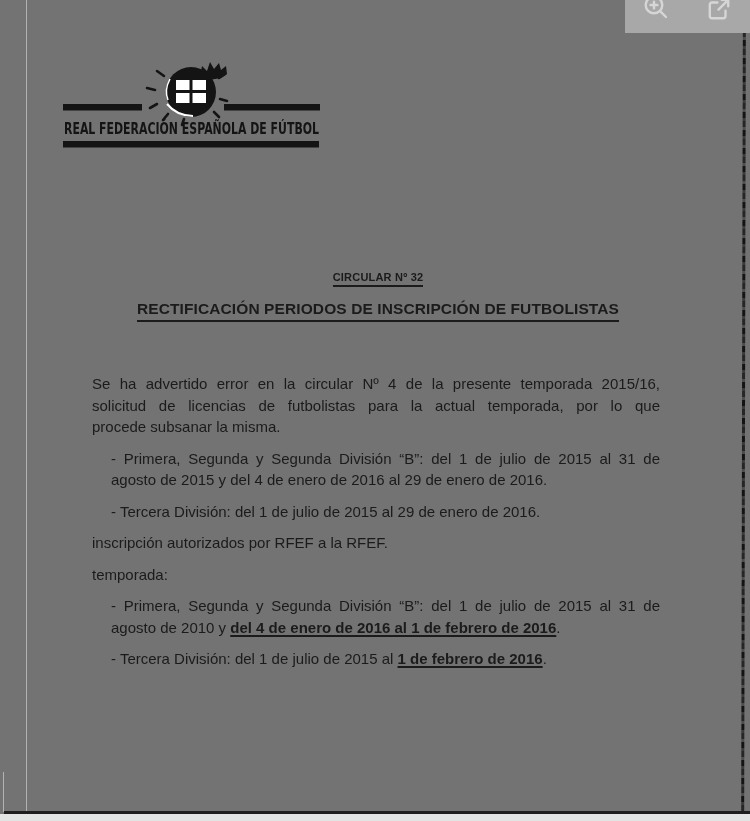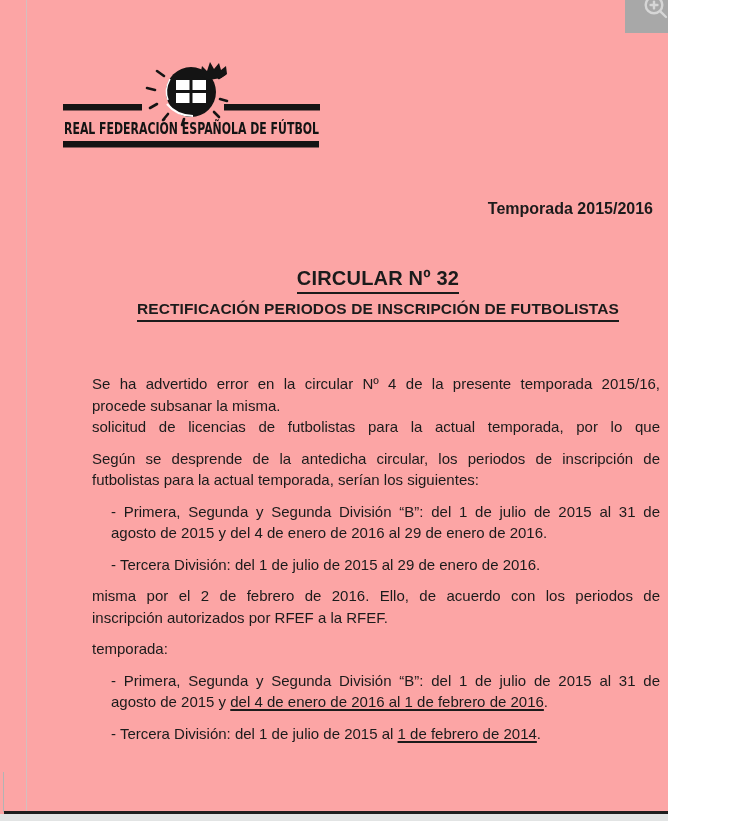--- a/index.html
+++ b/index.html
@@ -1,21 +1,21 @@
 <!DOCTYPE html>
 <html><head>
 <meta charset="utf-8">
 <style>
   * { margin: 0; padding: 0; box-sizing: border-box; }
   html, body { background: #ffffff; }
   .screen {
     position: relative;
-    width: 668px;
+    width: 750px;
     height: 821px;
-    background: #fca5a5;
+    background: #737373;
     overflow: hidden;
     font-family: "Liberation Sans", "DejaVu Sans", sans-serif;
     color: #1b1b1b;
   }
 
   
   .toolbar {
     position: absolute;
     left: 625px; top: 0;
     width: 125px; height: 33px;
@@ -76,34 +76,34 @@
   }
   .h-row { position: absolute; left: 92px; width: 572px; text-align: center; }
   .h-title { top: 267px; }
   .h-subtitle { top: 300px; }
   .h-underline {
     display: inline-block;
     font-weight: bold;
     border-bottom: 2px solid #1b1b1b;
     padding-bottom: 2px;
   }
-  .h-title .h-underline { font-size: 20px; letter-spacing: .2px; }
+  .h-title .h-underline { font-size: 11px; letter-spacing: .2px; }
   .h-subtitle .h-underline { font-size: 15.5px; letter-spacing: .1px; }
 
   
   .doc {
     position: absolute; left: 92px; top: 373px; width: 568px;
     font-size: 15px; line-height: 21.5px;
   }
   .para { margin: 0 0 10px 0; }
   .para.bullet { padding-left: 19px; }
   .line { text-align: left; }
   .line.just { text-align: justify; text-align-last: justify; }
   .emph {
-    font-weight: normal;
+    font-weight: bold;
     text-decoration: underline;
     text-decoration-thickness: 2px;
     text-underline-offset: 2px;
   }
 </style>
 </head>
 <body>
 
 <div class="screen">
 
@@ -158,56 +158,50 @@
 
       <path d="M104 42 Q114 54 130 54" stroke="#ffffff" stroke-width="2" fill="none"></path>
       <path d="M107 17 Q101 28 105 38" stroke="#ffffff" stroke-width="1.5" fill="none"></path>
 
       <text x="128.5" y="72" text-anchor="middle" font-size="15.5" font-weight="bold" font-family="DejaVu Sans, Liberation Sans, sans-serif" textLength="255" lengthAdjust="spacingAndGlyphs" fill="#141414">REAL FEDERACIÓN ESPAÑOLA DE FÚTBOL</text>
 
       <rect x="0" y="79" width="256" height="6.5" fill="#141414"></rect>
     </svg>
   </div>
 
-  <div class="season">Temporada 2015/2016</div>
 
   <div class="h-row h-title">
     <span class="h-underline">CIRCULAR Nº 32</span>
   </div>
 
   <div class="h-row h-subtitle">
     <span class="h-underline">RECTIFICACIÓN PERIODOS DE INSCRIPCIÓN DE FUTBOLISTAS</span>
   </div>
 
   <main class="doc">
       <div class="para">
         <div class="line just"><span>Se ha advertido error en la circular Nº 4 de la presente temporada 2015/16,</span></div>
+        <div class="line just"><span>solicitud de licencias de futbolistas para la actual temporada, por lo que</span></div>
         <div class="line"><span>procede subsanar la misma.</span></div>
-        <div class="line just"><span>solicitud de licencias de futbolistas para la actual temporada, por lo que</span></div>
-      </div>
-      <div class="para">
-        <div class="line just"><span>Según se desprende de la antedicha circular, los periodos de inscripción de</span></div>
-        <div class="line"><span>futbolistas para la actual temporada, serían los siguientes:</span></div>
       </div>
       <div class="para bullet">
         <div class="line just"><span>- Primera, Segunda y Segunda División “B”: del 1 de julio de 2015 al 31 de</span></div>
         <div class="line"><span>agosto de 2015 y del 4 de enero de 2016 al 29 de enero de 2016.</span></div>
       </div>
       <div class="para bullet">
         <div class="line"><span>- Tercera División: del 1 de julio de 2015 al 29 de enero de 2016.</span></div>
       </div>
       <div class="para">
-        <div class="line just"><span>misma por el 2 de febrero de 2016. Ello, de acuerdo con los periodos de</span></div>
         <div class="line"><span>inscripción autorizados por RFEF a la RFEF.</span></div>
       </div>
       <div class="para">
         <div class="line"><span>temporada:</span></div>
       </div>
       <div class="para bullet">
         <div class="line just"><span>- Primera, Segunda y Segunda División “B”: del 1 de julio de 2015 al 31 de</span></div>
-        <div class="line"><span>agosto de 2015 y </span><span class="emph">del 4 de enero de 2016 al 1 de febrero de 2016</span><span>.</span></div>
-      </div>
-      <div class="para bullet">
-        <div class="line"><span>- Tercera División: del 1 de julio de 2015 al </span><span class="emph">1 de febrero de 2014</span><span>.</span></div>
+        <div class="line"><span>agosto de 2010 y </span><span class="emph">del 4 de enero de 2016 al 1 de febrero de 2016</span><span>.</span></div>
+      </div>
+      <div class="para bullet">
+        <div class="line"><span>- Tercera División: del 1 de julio de 2015 al </span><span class="emph">1 de febrero de 2016</span><span>.</span></div>
       </div>
     </main>
 
 </div>
 
 </body></html>

